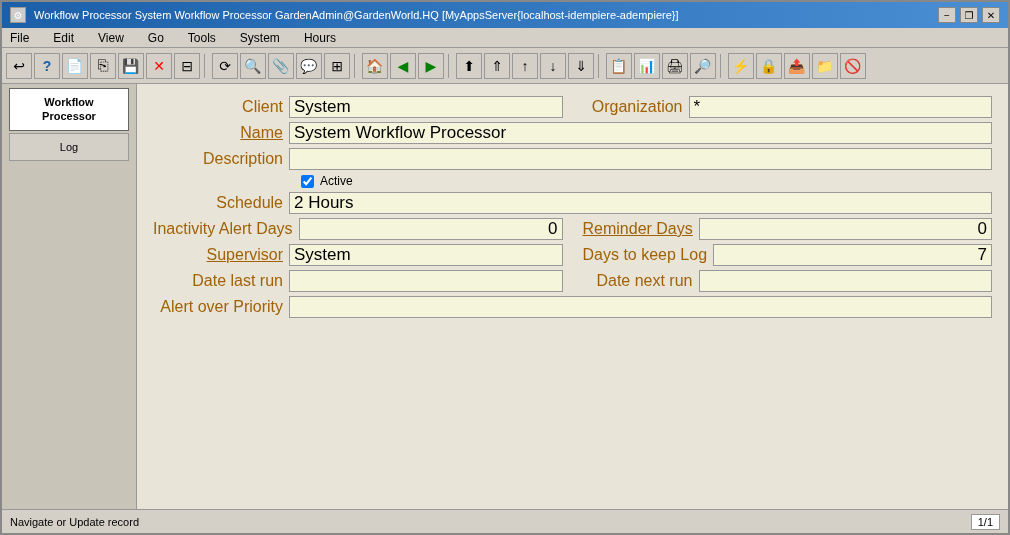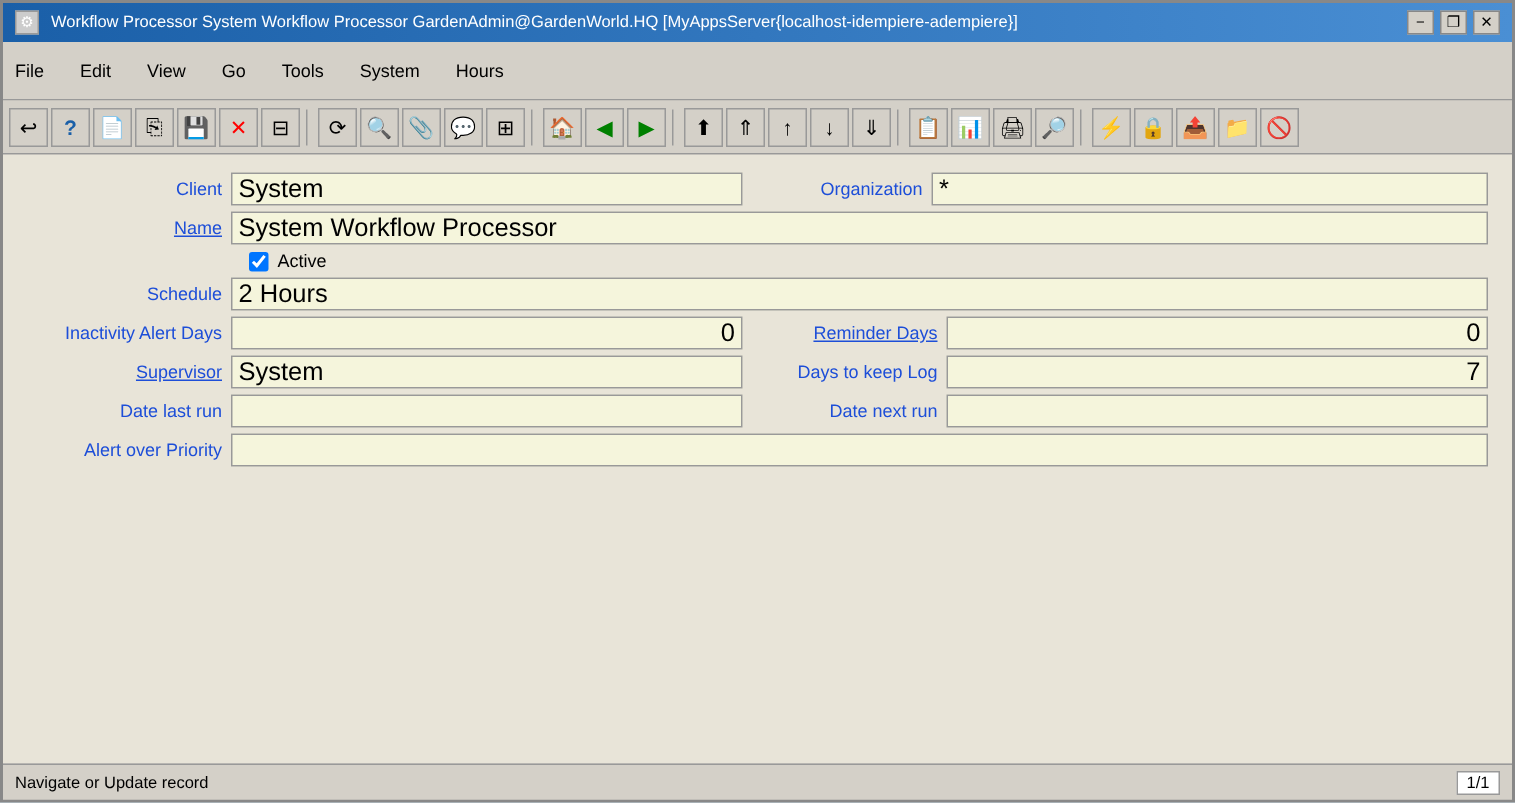--- a/index.html
+++ b/index.html
@@ -60,21 +60,21 @@
       font-size: 10px;
       cursor: pointer;
       color: #000;
     }
     .menu-bar {
       background: #d4d0c8;
       padding: 2px 4px;
       display: flex;
       gap: 16px;
       border-bottom: 1px solid #999;
-      height: 39px;
+      height: 20px;
       align-items: center;
     }
     .menu-item {
       font-size: 12px;
       cursor: pointer;
       padding: 1px 4px;
     }
     .toolbar {
       background: #d4d0c8;
       padding: 3px 4px;
@@ -135,22 +135,22 @@
     }
     .main-panel {
       flex: 1;
       background: #e8e4d8;
       padding: 12px 16px;
       overflow-y: auto;
     }
     .form-label {
       text-align: right;
       min-width: 140px;
-      font-size: 12px;
-      color: #1d4ed8;
+      font-size: 16px;
+      color: #a16207;
       flex-shrink: 0;
     }
     .form-input {
       flex: 1;
       height: 22px;
       background: #f5f5dc;
       border: 1px solid #999;
       padding: 2px 4px;
       font-size: 17px;
     }
@@ -253,20 +253,28 @@
     <div class="tb-separator"></div>
     <div class="tb-btn" title="Workflow" style="color:#c00;">⚡</div>
     <div class="tb-btn" title="Lock">🔒</div>
     <div class="tb-btn" title="Export">📤</div>
     <div class="tb-btn" title="Archive">📁</div>
     <div class="tb-btn" title="Stop" style="color:red;">🚫</div>
   </div>
 
   <div class="content-area">
 
+    <div class="sidebar">
+      <div class="sidebar-item active">
+        <span>Workflow<br>Processor</span>
+      </div>
+      <div class="sidebar-item">
+        <span>Log</span>
+      </div>
+    </div>
 
     <div class="main-panel">
       <div class="two-col-form">
 
         <div class="row-pair">
           <div class="col-half">
             <span class="form-label">Client</span>
             <input class="form-input" type="text" value="System" style="">
           </div>
           <div class="col-half">
@@ -275,20 +283,26 @@
           </div>
         </div>
 
         <div class="row-pair">
           <div class="col-half" style="flex:1;">
             <span class="form-label" style="text-decoration:underline;">Name</span>
             <input class="form-input" type="text" style="flex: 1 1 0%; width: 580px;" value="System Workflow Processor">
           </div>
         </div>
 
+        <div class="row-pair">
+          <div class="col-half" style="flex:1;">
+            <span class="form-label">Description</span>
+            <input class="form-input" type="text" style="flex: 1 1 0%; width: 580px;" value="">
+          </div>
+        </div>
 
         <div class="row-pair">
           <div style="padding-left: 148px; display:flex; align-items:flex-end; gap:6px;">
             <input type="checkbox" checked="" style="">
             <span>Active</span>
           </div>
         </div>
 
         <div class="row-pair">
           <div class="col-half">

